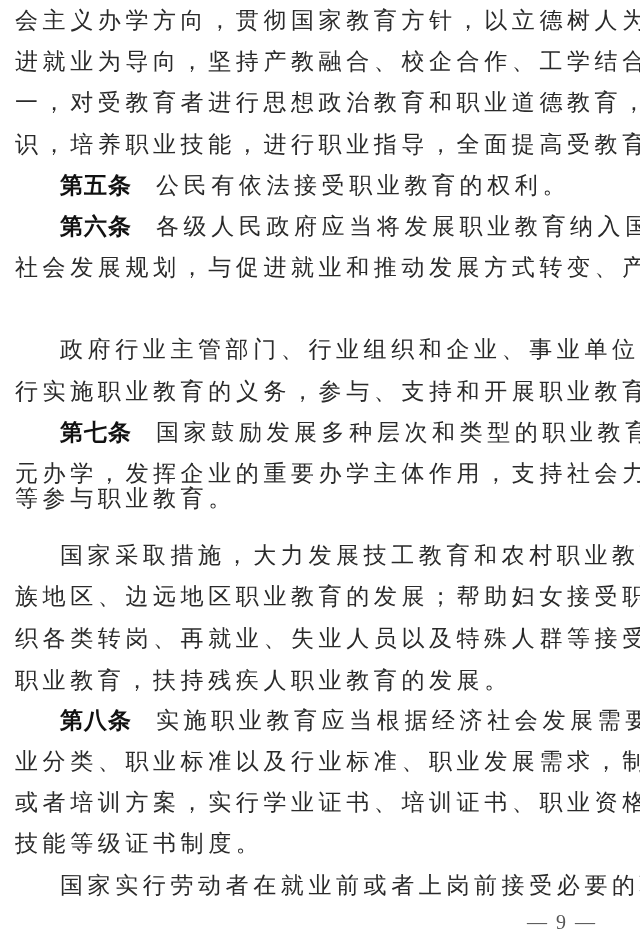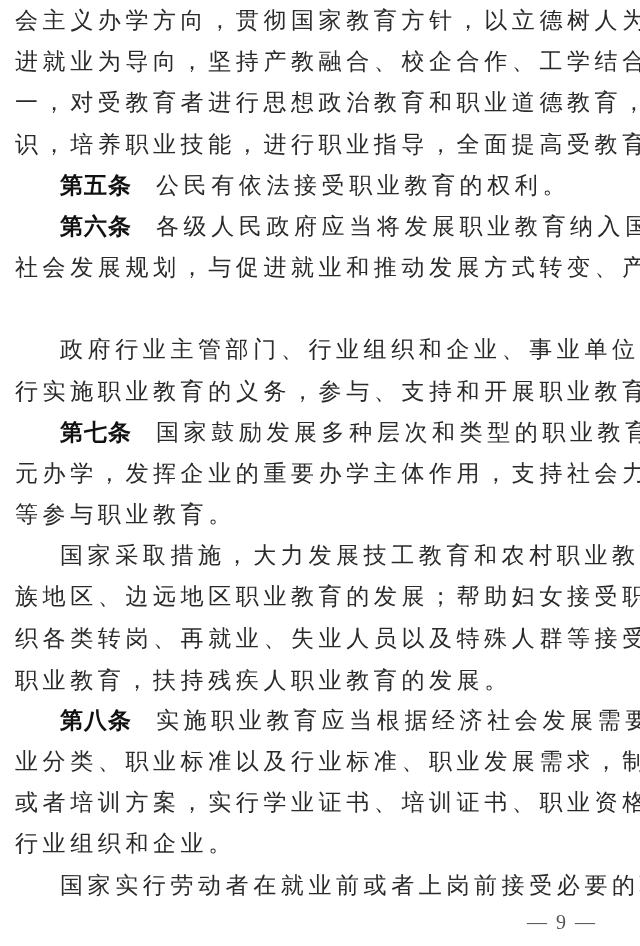--- a/index.html
+++ b/index.html
@@ -67,26 +67,26 @@
   <div class="line" style="top:124px"><span>识，培养职业技能，进行职业指导，全面提高受教育者的素质。</span></div>
 
   <div class="line indent" style="top:165px"><span class="article-heading">第五条</span><span>公民有依法接受职业教育的权利。</span></div>
   <div class="line indent" style="top:206px"><span class="article-heading">第六条</span><span>各级人民政府应当将发展职业教育纳入国民经济和</span></div>
   <div class="line" style="top:247px"><span>社会发展规划，与促进就业和推动发展方式转变、产业结构调</span></div>
   <div class="line indent" style="top:329px"><span>政府行业主管部门、行业组织和企业、事业单位应当依法履</span></div>
   <div class="line" style="top:371px"><span>行实施职业教育的义务，参与、支持和开展职业教育。</span></div>
 
   <div class="line indent" style="top:412px"><span class="article-heading">第七条</span><span>国家鼓励发展多种层次和类型的职业教育，推进多</span></div>
   <div class="line" style="top:453px"><span>元办学，发挥企业的重要办学主体作用，支持社会力量广泛、平</span></div>
-  <div class="line" style="top:494px"><span>等参与职业教育。</span></div>
+  <div class="line" style="top:478px"><span>等参与职业教育。</span></div>
   <div class="line indent" style="top:535px"><span>国家采取措施，大力发展技工教育和农村职业教育，扶持民</span></div>
   <div class="line" style="top:576px"><span>族地区、边远地区职业教育的发展；帮助妇女接受职业教育，组</span></div>
   <div class="line" style="top:618px"><span>织各类转岗、再就业、失业人员以及特殊人群等接受各种形式的</span></div>
   <div class="line" style="top:660px"><span>职业教育，扶持残疾人职业教育的发展。</span></div>
 
   <div class="line indent" style="top:700px"><span class="article-heading">第八条</span><span>实施职业教育应当根据经济社会发展需要，结合职</span></div>
   <div class="line" style="top:741px"><span>业分类、职业标准以及行业标准、职业发展需求，制定教育标准</span></div>
   <div class="line" style="top:782px"><span>或者培训方案，实行学业证书、培训证书、职业资格证书和职业</span></div>
-  <div class="line" style="top:823px"><span>行业组织和企业。</span></div>
+  <div class="line" style="top:823px"><span>技能等级证书制度。</span></div>
   <div class="line indent" style="top:865px"><span>国家实行劳动者在就业前或者上岗前接受必要的职业教育的</span></div>
 
   <div class="page-number">— 9 —</div>
 </div>
 
 </body></html>

